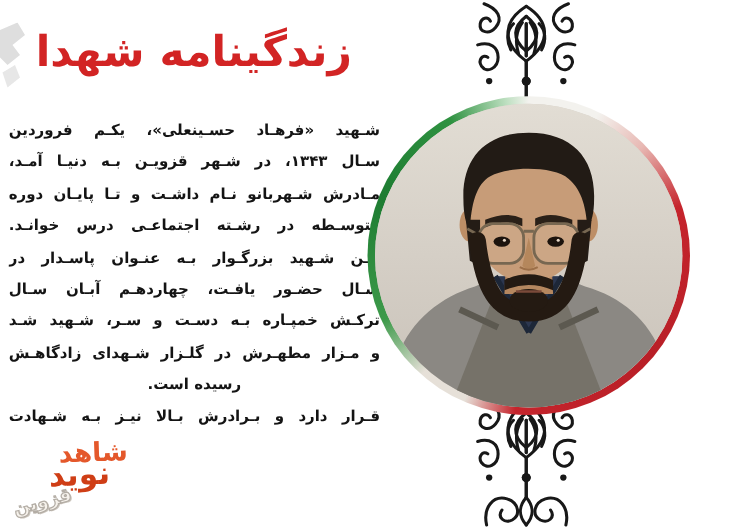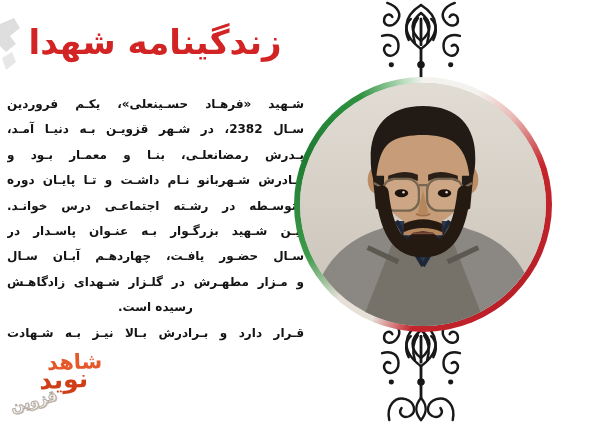--- a/index.html
+++ b/index.html
@@ -88,26 +88,26 @@
     <use href="#otile" y="0"></use>
     <use href="#otile" y="106"></use>
     <use href="#otile" y="212"></use>
     <use href="#otile" y="318"></use>
   </svg>
 
   <div class="page-title">زندگینامه شهدا</div>
 
   <div class="bio">
     <div class="bio-line">شـهید «فرهـاد حسـینعلی»، یکـم فروردین</div>
-    <div class="bio-line">سـال 2382، در شـهر قزویـن بـه دنیـا آمـد،</div>
-    <div class="bio-line">پـدرش رمضانعلـی، بنـا و معمـار بـود و</div>
+    <div class="bio-line">سـال ۱۳۴۳، در شـهر قزویـن بـه دنیـا آمـد،</div>
     <div class="bio-line">مـادرش شـهربانو نـام داشـت و تـا پایـان دوره</div>
     <div class="bio-line">متوسـطه در رشـته اجتماعـی درس خوانـد.</div>
     <div class="bio-line">ایـن شـهید بزرگـوار بـه عنـوان پاسـدار در</div>
     <div class="bio-line">سـال حضـور یافـت، چهاردهـم آبـان سـال</div>
+    <div class="bio-line">ترکـش خمپـاره بـه دسـت و سـر، شـهید شـد</div>
     <div class="bio-line">و مـزار مطهـرش در گلـزار شـهدای زادگاهـش</div>
     <div class="bio-line last">رسیده است.</div>
     <div class="bio-line">قـرار دارد و بـرادرش بـالا نیـز بـه شـهادت</div>
   </div>
 
   <div class="photo-ring">
     <div class="photo-inner">
       <svg viewBox="0 0 240 240" preserveAspectRatio="xMidYMid slice">
         <defs>
           <linearGradient id="bgG" x1="0" y1="0" x2="0" y2="1">

